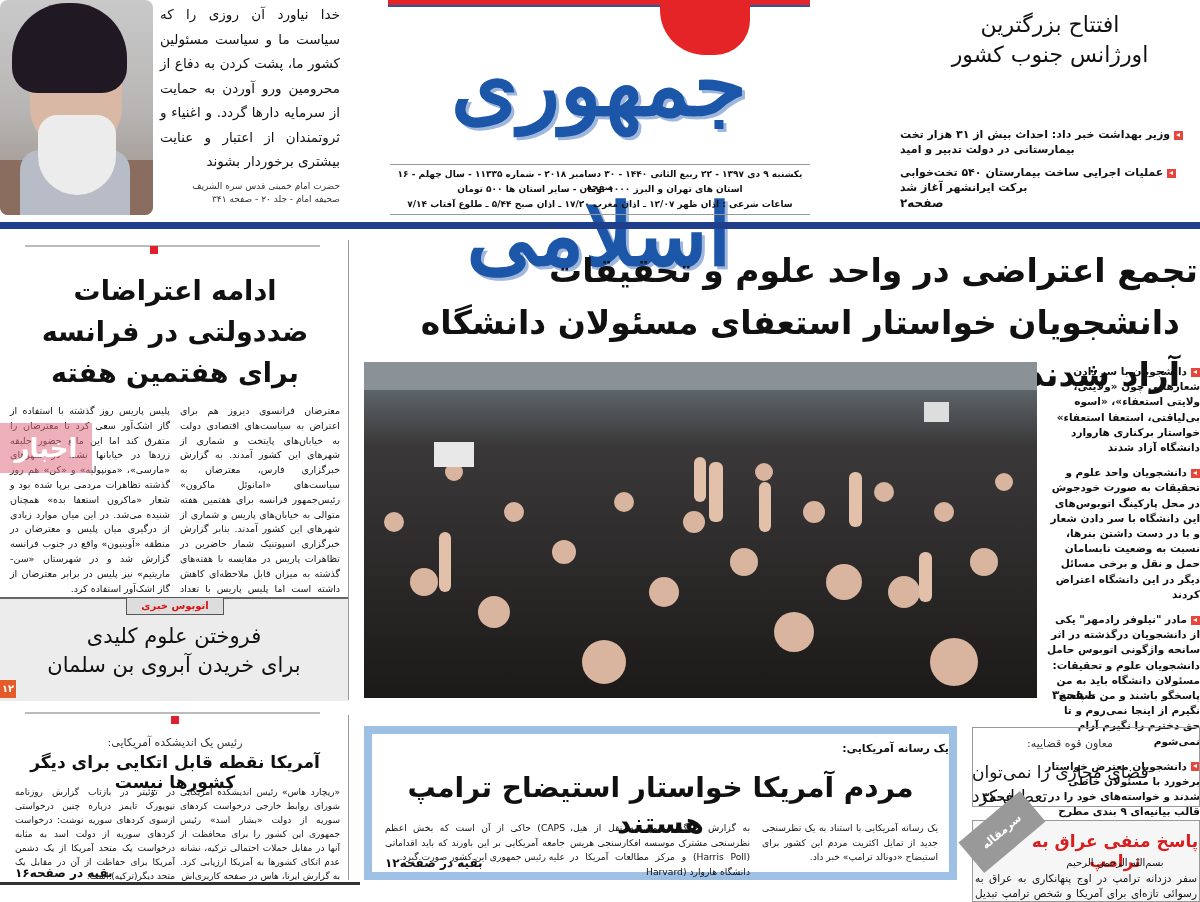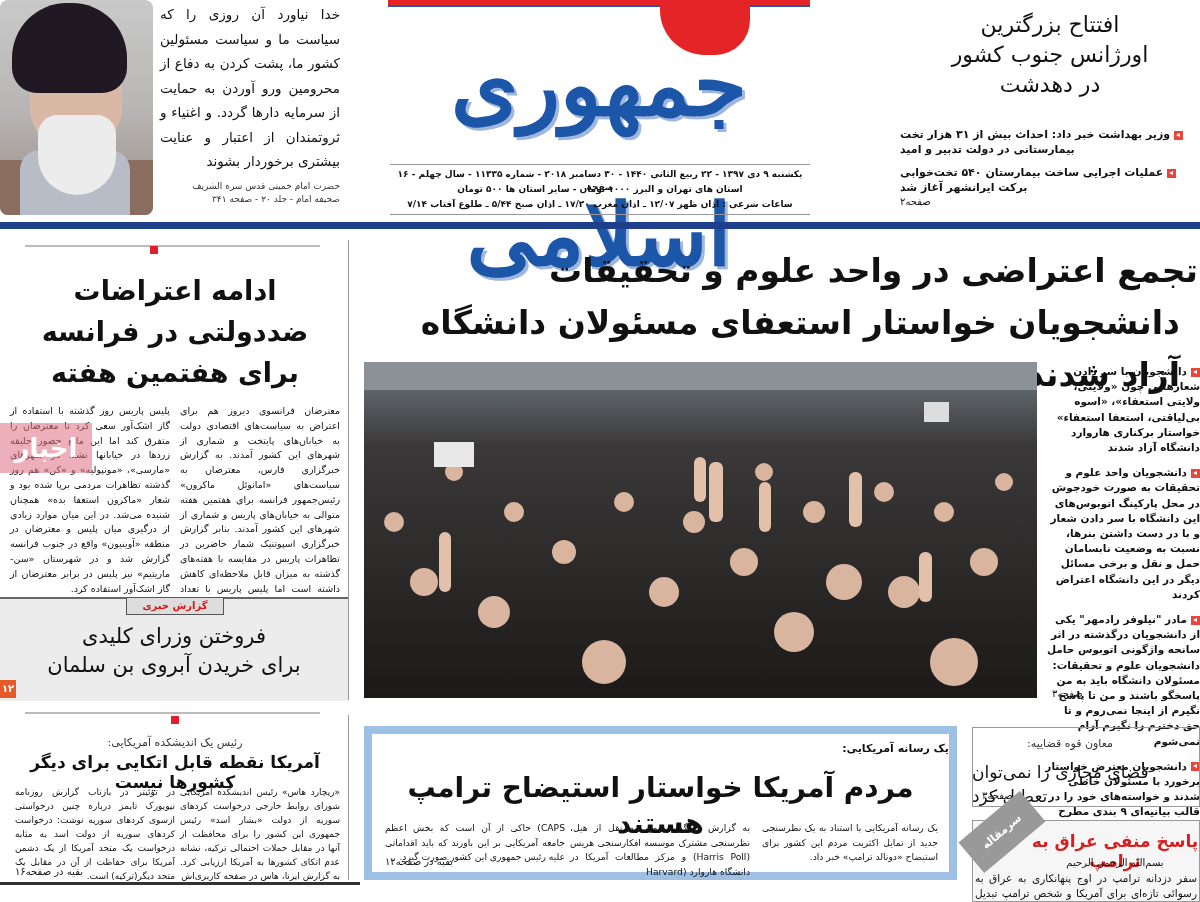--- a/index.html
+++ b/index.html
@@ -21,21 +21,21 @@
   .logo-splash{left:660px;top:0;width:90px;height:55px;background:#e42426;border-radius:0 0 35px 45px;}
   .logo{left:388px;top:10px;width:422px;height:150px;font-family:"DejaVu Serif",serif;
     font-size:86px;font-weight:bold;color:#1b56a8;text-align:center;line-height:150px;
     text-shadow:3px 3px 0 #9fb6dd;letter-spacing:2px;}
   .date-rule{left:390px;width:420px;height:1px;background:#999;}
   .date-line{left:390px;width:420px;font-size:9px;line-height:13px;text-align:center;font-weight:bold;}
   .top-right-title{left:900px;top:10px;width:300px;font-size:22px;line-height:30px;text-align:center;}
   .bullet{display:inline-block;width:9px;height:9px;background:#e8463b;margin-left:4px;vertical-align:middle;position:relative;}
   .bullet:after{content:"";position:absolute;left:2px;top:2px;border-top:2.5px solid transparent;border-bottom:2.5px solid transparent;border-right:4px solid #fff;}
   .tr-item{left:900px;width:300px;font-size:11px;line-height:15px;font-weight:bold;text-align:left;}
-  .page-ref{font-size:10px;font-weight:normal;}
+  .page-ref{font-size:12px;font-weight:bold;}
   .blue-band{left:0;top:222px;width:1200px;height:7px;background:#1f3e8c;}
   
   .vrule{width:1px;background:#999;}
   .hrule{height:2px;background:#bbb;}
   .red-sq{width:8px;height:8px;background:#e0202a;}
   .left-head{left:10px;top:270px;width:330px;font-size:27px;line-height:41px;text-align:center;font-weight:bold;}
   .small-col{font-size:9.5px;line-height:14.8px;text-align:justify;}
   .watermark{left:0;top:423px;width:92px;height:50px;background:rgba(222,110,130,.55);color:#fff;font-size:26px;font-weight:bold;line-height:50px;text-align:center;}
   .report-box{left:0;top:597px;width:348px;height:102px;background:#ececec;border-top:2px solid #666;}
   .report-tag{left:126px;top:597px;width:96px;height:16px;background:#ddd;border:1px solid #555;color:#d11;font-size:10px;font-weight:bold;text-align:center;line-height:16px;}
@@ -77,21 +77,20 @@
 
 <div class="abs date-rule" style="top:164px"></div>
 <div class="abs date-line" style="top:168px">یکشنبه ۹ دی ۱۳۹۷ - ۲۲ ربیع الثانی ۱۴۴۰ - ۳۰ دسامبر ۲۰۱۸ - شماره ۱۱۳۳۵ - سال چهلم - ۱۶ صفحه</div>
 <div class="abs date-line" style="top:183px">استان های تهران و البرز ۱۰۰۰ تومان - سایر استان ها ۵۰۰ تومان</div>
 <div class="abs date-line" style="top:198px">ساعات شرعی : اذان ظهر ۱۲/۰۷ ـ اذان مغرب ۱۷/۲۰ ـ اذان صبح ۵/۴۴ ـ طلوع آفتاب ۷/۱۴</div>
 <div class="abs date-rule" style="top:214px"></div>
 
 <div class="abs top-right-title">
   <div>افتتاح بزرگترین</div>
   <div>اورژانس جنوب کشور</div>
-  <div>در دهدشت</div>
 </div>
 <div class="abs tr-item" style="top:127px">
   <span class="bullet"></span><span>وزیر بهداشت خبر داد: احداث بیش از ۳۱ هزار تخت بیمارستانی در دولت تدبیر و امید</span>
 </div>
 <div class="abs tr-item" style="top:165px">
   <span class="bullet"></span><span>عملیات اجرایی ساخت بیمارستان ۵۴۰ تخت‌خوابی برکت ایرانشهر آغاز شد</span>
 </div>
 <div class="abs page-ref" style="left:900px;top:196px">صفحه۲</div>
 
 <div class="abs blue-band"></div>
@@ -102,23 +101,23 @@
 <div class="abs left-head">
   <div>ادامه اعتراضات</div>
   <div>ضددولتی در فرانسه</div>
   <div>برای هفتمین هفته</div>
 </div>
 <div class="abs small-col rtl" style="left:180px;top:404px;width:160px">معترضان فرانسوی دیروز هم برای اعتراض به سیاست‌های اقتصادی دولت به خیابان‌های پایتخت و شماری از شهرهای این کشور آمدند. به گزارش خبرگزاری فارس، معترضان به سیاست‌های «امانوئل ماکرون» رئیس‌جمهور فرانسه برای هفتمین هفته متوالی به خیابان‌های پاریس و شماری از شهرهای این کشور آمدند. بنابر گزارش خبرگزاری اسپوتنیک شمار حاضرین در تظاهرات پاریس در مقایسه با هفته‌های گذشته به میزان قابل ملاحظه‌ای کاهش داشته است اما پلیس پاریس با تعداد قابل توجهی از نیروهای خود، در محل مستقر شدند.</div>
 <div class="abs small-col rtl" style="left:10px;top:404px;width:160px">پلیس پاریس روز گذشته با استفاده از گاز اشک‌آور سعی کرد تا معترضان را متفرق کند اما این مانع حضور جلیقه زردها در خیابانها نشد. در شهرهای «مارسی»، «مونپولیه» و «کن» هم روز گذشته تظاهرات مردمی برپا شده بود و شعار «ماکرون استعفا بده» همچنان شنیده می‌شد. در این میان موارد زیادی از درگیری میان پلیس و معترضان در منطقه «آوینیون» واقع در جنوب فرانسه گزارش شد و در شهرستان «سن- ماریتیم» نیز پلیس در برابر معترضان از گاز اشک‌آور استفاده کرد.</div>
 <div class="abs watermark">اخبار</div>
 
 <div class="abs report-box"></div>
-<div class="abs report-tag">گزارش خبری</div>
+<div class="abs report-tag">اتوبوس خبری</div>
 <div class="abs report-title">
-  <div>فروختن وزرای کلیدی</div>
+  <div>فروختن علوم کلیدی</div>
   <div>برای خریدن آبروی بن سلمان</div>
 </div>
 <div class="abs page-badge">۱۲</div>
 
 <div class="abs vrule" style="left:348px;top:715px;height:165px"></div>
 <div class="abs hrule" style="left:25px;top:712px;width:295px"></div>
 <div class="abs red-sq" style="left:171px;top:716px"></div>
 <div class="abs" style="left:10px;top:736px;width:330px;font-size:11px;text-align:center;color:#333">رئیس یک اندیشکده آمریکایی:</div>
 <div class="abs" style="left:10px;top:752px;width:330px;font-size:17px;font-weight:bold;text-align:center">آمریکا نقطه قابل اتکایی برای دیگر کشورها نیست</div>
 <div class="abs small-col rtl" style="left:180px;top:785px;width:160px;font-size:9px;line-height:14px">«ریچارد هاس» رئیس اندیشکده آمریکایی شورای روابط خارجی درخواست کردهای سوریه از دولت «بشار اسد» رئیس جمهوری این کشور را برای محافظت از آنها در مقابل حملات احتمالی ترکیه، نشانه عدم اتکای کشورها به آمریکا ارزیابی کرد. به گزارش ایرنا، هاس در صفحه کاربری‌اش</div>

